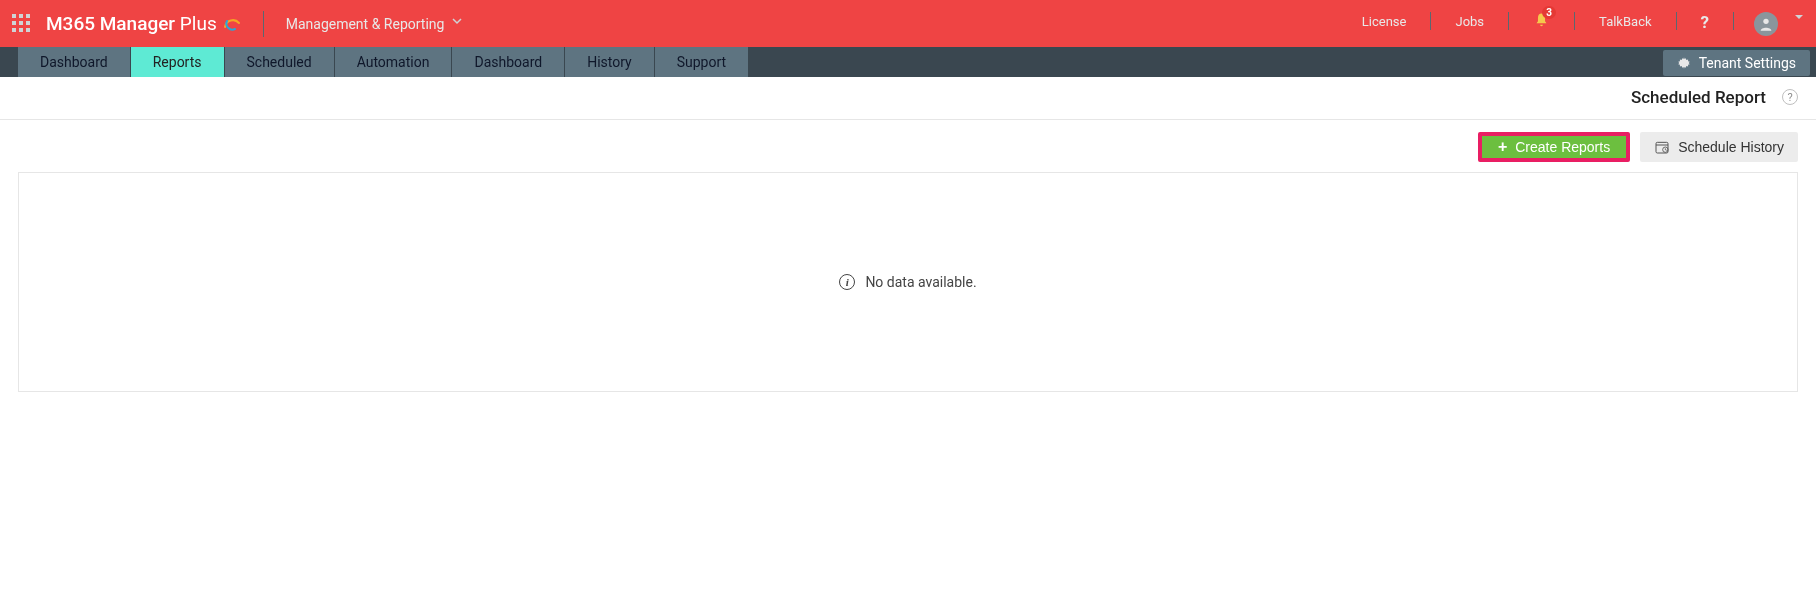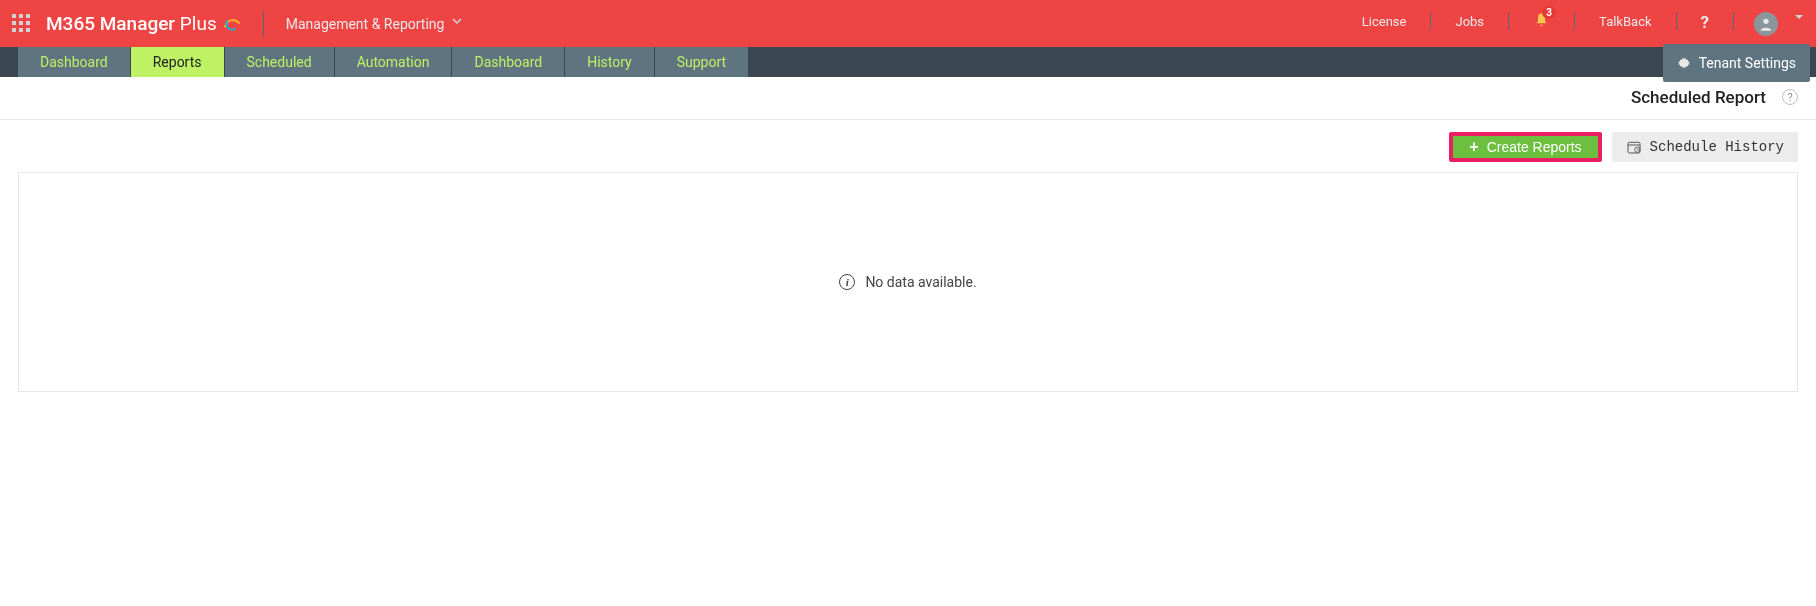--- a/index.html
+++ b/index.html
@@ -18,35 +18,35 @@
   .top-link { color:#e8e8e8; font-size:13px; padding:0 12px; cursor:pointer; line-height:20px; }
   .vsep { width:1px; height:18px; background:#5a6770; }
   .bell-wrap { position:relative; padding:0 12px; cursor:pointer; }
   .bell-badge { position:absolute; top:-6px; right:6px; background:#e53935; color:#fff; font-size:10px; font-weight:bold; border-radius:7px; padding:0 4px; line-height:13px; min-width:13px; text-align:center; }
   .help-q { color:#e8e8e8; font-size:17px; font-weight:bold; padding:0 12px; cursor:pointer; }
   .user-avatar { width:24px; height:24px; border-radius:50%; background:#8a959c; display:flex; align-items:center; justify-content:center; margin:0 4px 0 8px; cursor:pointer; }
   .user-chev { cursor:pointer; }
 
   
   .main-nav { background:#3a4750; height:30px; display:flex; align-items:stretch; padding-left:18px; padding-right:6px; }
-  .nav-tab { background:#5e7481; color:#bef264; font-size:14px; padding:0 22px; display:flex; align-items:center; margin-right:1px; cursor:pointer; }
-  .nav-tab.active { background:#bef264; color:#222; }
+  .nav-tab { background:#5e7481; color:#0f172a; font-size:14px; padding:0 22px; display:flex; align-items:center; margin-right:1px; cursor:pointer; }
+  .nav-tab.active { background:#5eead4; color:#222; }
   .nav-right { margin-left:auto; display:flex; align-items:center; }
-  .tenant-btn { background:#5e7481; color:#fff; font-size:14px; padding:0 14px; height:38px; display:flex; align-items:center; gap:8px; cursor:pointer; border-radius:2px; margin-top:2px; }
+  .tenant-btn { background:#5e7481; color:#fff; font-size:14px; padding:0 14px; height:26px; display:flex; align-items:center; gap:8px; cursor:pointer; border-radius:2px; margin-top:2px; }
   .gear-ico { width:14px; height:14px; }
 
   
   .page-title-row { display:flex; align-items:center; padding:10px 18px 12px 18px; border-bottom:1px solid #e6e6e6;justify-content:flex-end; }
   .page-title { font-size:17px; font-weight:500; color:#222; }
   .help-circle { margin-left:16px; width:16px; height:16px; border:1px solid #bfbfbf; border-radius:50%; color:#8e8e8e; font-size:11px; display:flex; align-items:center; justify-content:center; cursor:pointer; }
 
   
   .actions-row { display:flex; justify-content:flex-end; padding:12px 18px 10px 18px; gap:10px; }
   .btn-create { background:#6cbf3f; color:#fff; font-size:14px; padding:0 16px; height:30px; display:flex; align-items:center; gap:8px; cursor:pointer; border:4px solid #e91e63; border-radius:2px; }
-  .btn-history { background:#ececec; color:#333; font-size:14px; padding:0 14px; height:30px; display:flex; align-items:center; gap:8px; cursor:pointer; border:none; border-radius:2px;font-family:Liberation Mono, monospace; }
+  .btn-history { background:#ececec; color:#333; font-size:14px; padding:0 14px; height:30px; display:flex; align-items:center; gap:8px; cursor:pointer; border:none; border-radius:2px; }
   .plus-ico { font-size:16px; font-weight:bold; line-height:1; }
   .hist-ico { width:16px; height:16px; }
 
   
   .content-box { margin:0 18px 18px 18px; border:1px solid #e6e6e6; min-height:220px; display:flex; align-items:center; justify-content:center; }
   .nodata { display:flex; align-items:center; gap:10px; color:#444; font-size:14px; }
   .info-ico { width:16px; height:16px; border:1.5px solid #444; border-radius:50%; display:flex; align-items:center; justify-content:center; font-size:11px; font-weight:bold; font-style:italic; font-family: Georgia, serif; }
 </style>
 </head>
 <body>

